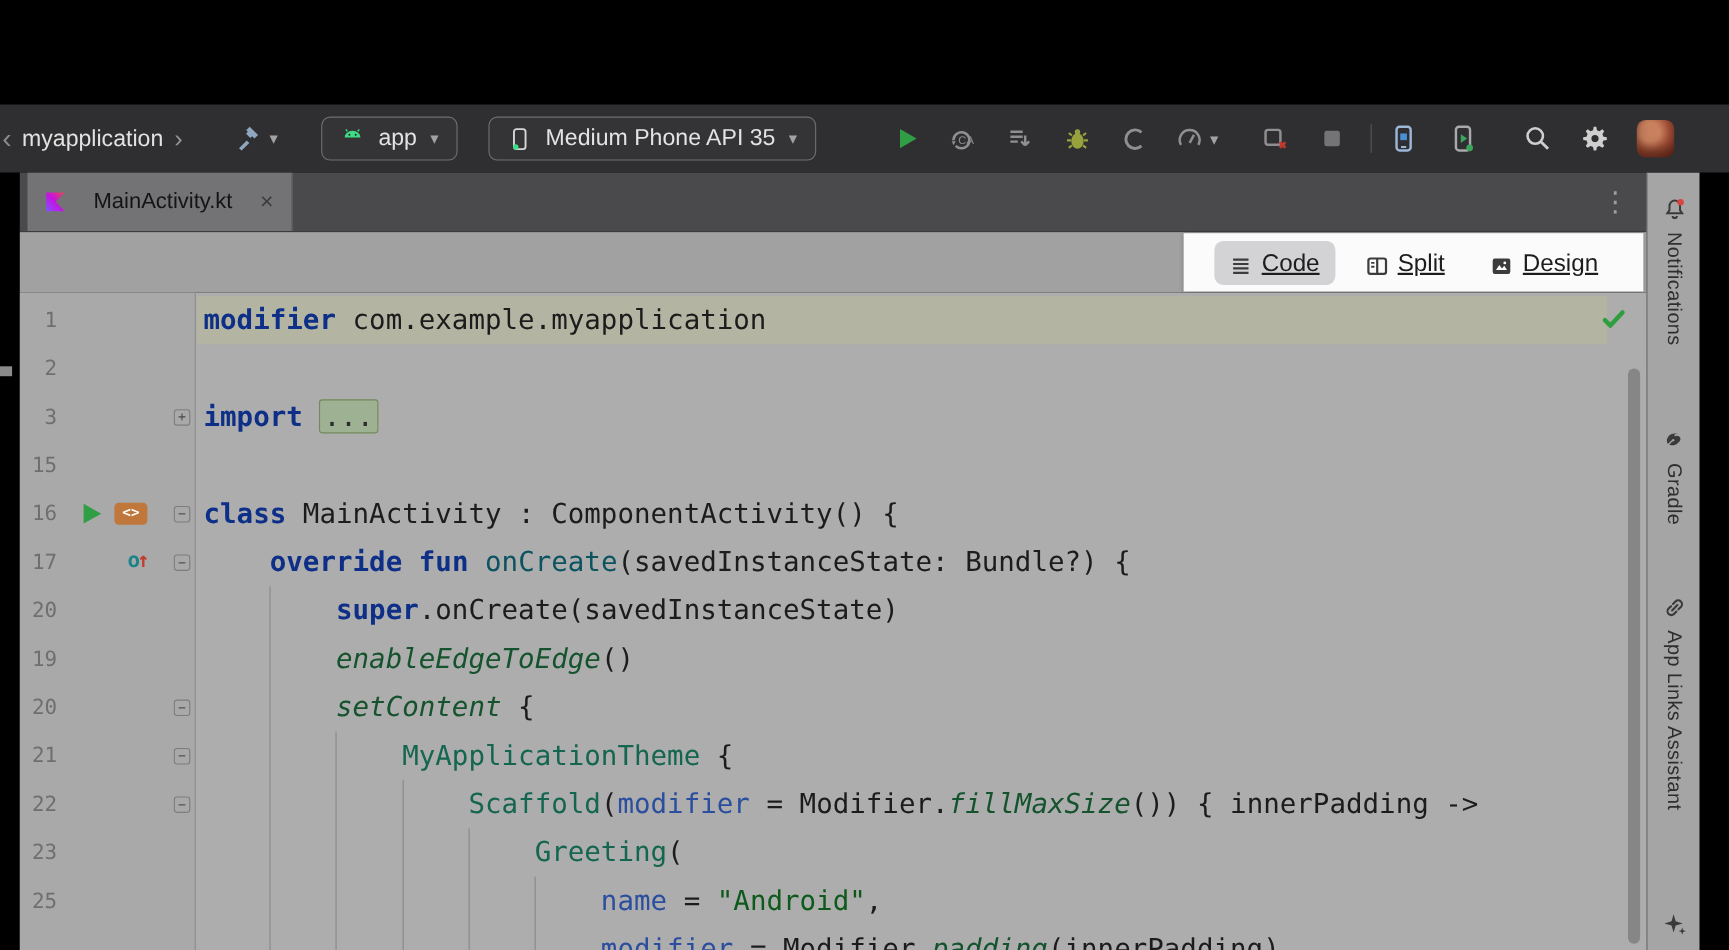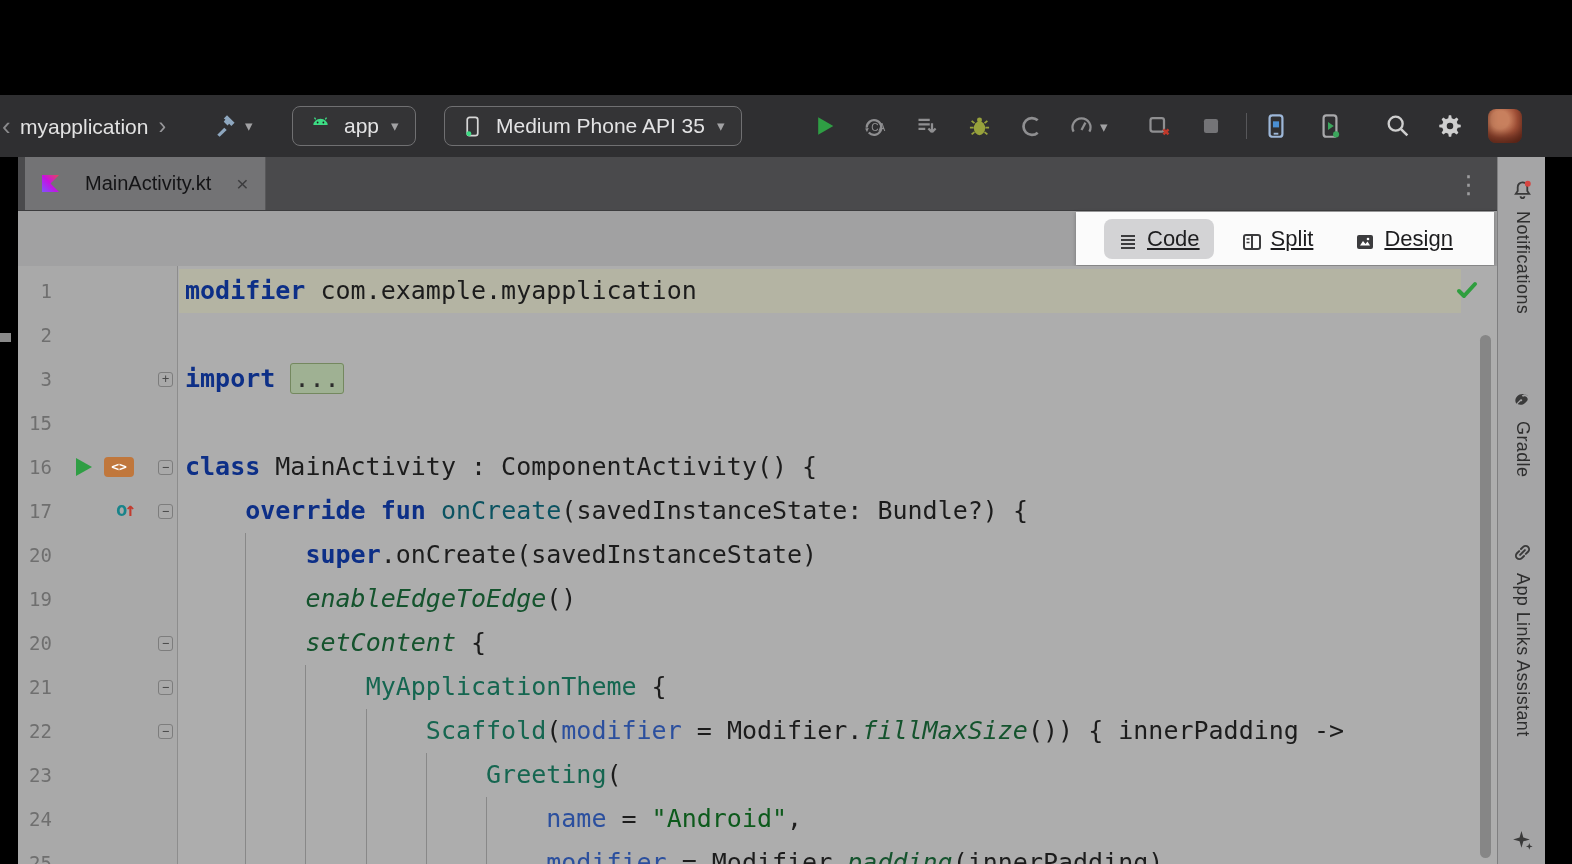--- a/index.html
+++ b/index.html
@@ -322,23 +322,20 @@
           <span class="fold-box">−</span>
         </div>
         <div class="g-row">
           <span class="lnum">22</span>
           <span class="fold-box">−</span>
         </div>
         <div class="g-row">
           <span class="lnum">23</span>
         </div>
         <div class="g-row">
-          <span class="lnum">24</span>
-        </div>
-        <div class="g-row">
           <span class="lnum">25</span>
         </div>
       </div>
     <div class="codecol">
         <div class="c-row cur"><span class="tk-kw">modifier</span><span class="tk-pl"> com.example.myapplication</span></div>
         <div class="c-row"></div>
         <div class="c-row"><span class="tk-kw">import</span><span class="tk-pl"> </span><span class="tk-fold">...</span></div>
         <div class="c-row"></div>
         <div class="c-row"><span class="tk-kw">class</span><span class="tk-pl"> MainActivity : ComponentActivity() {</span></div>
         <div class="c-row"><span class="tk-pl">    </span><span class="tk-kw">override</span><span class="tk-pl"> </span><span class="tk-kw">fun</span><span class="tk-pl"> </span><span class="tk-fn">onCreate</span><span class="tk-pl">(savedInstanceState: Bundle?) {</span></div>

